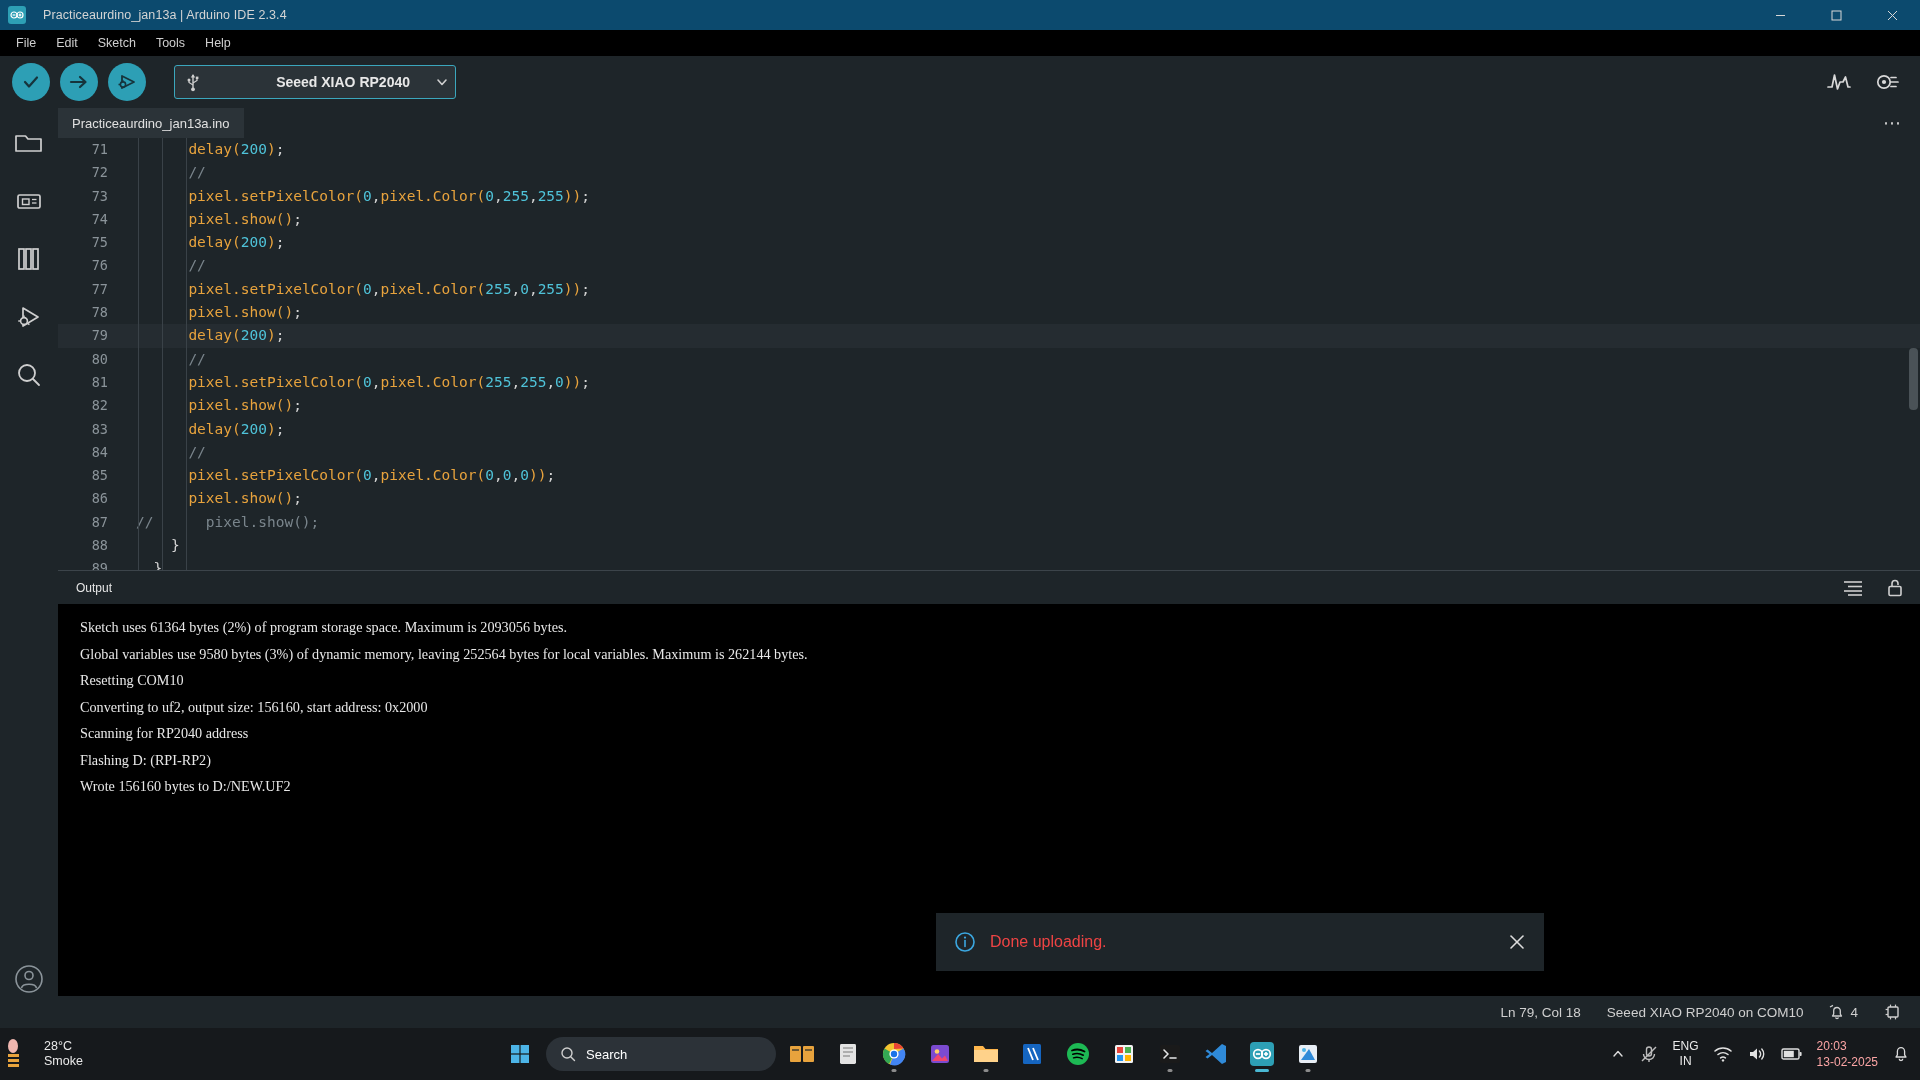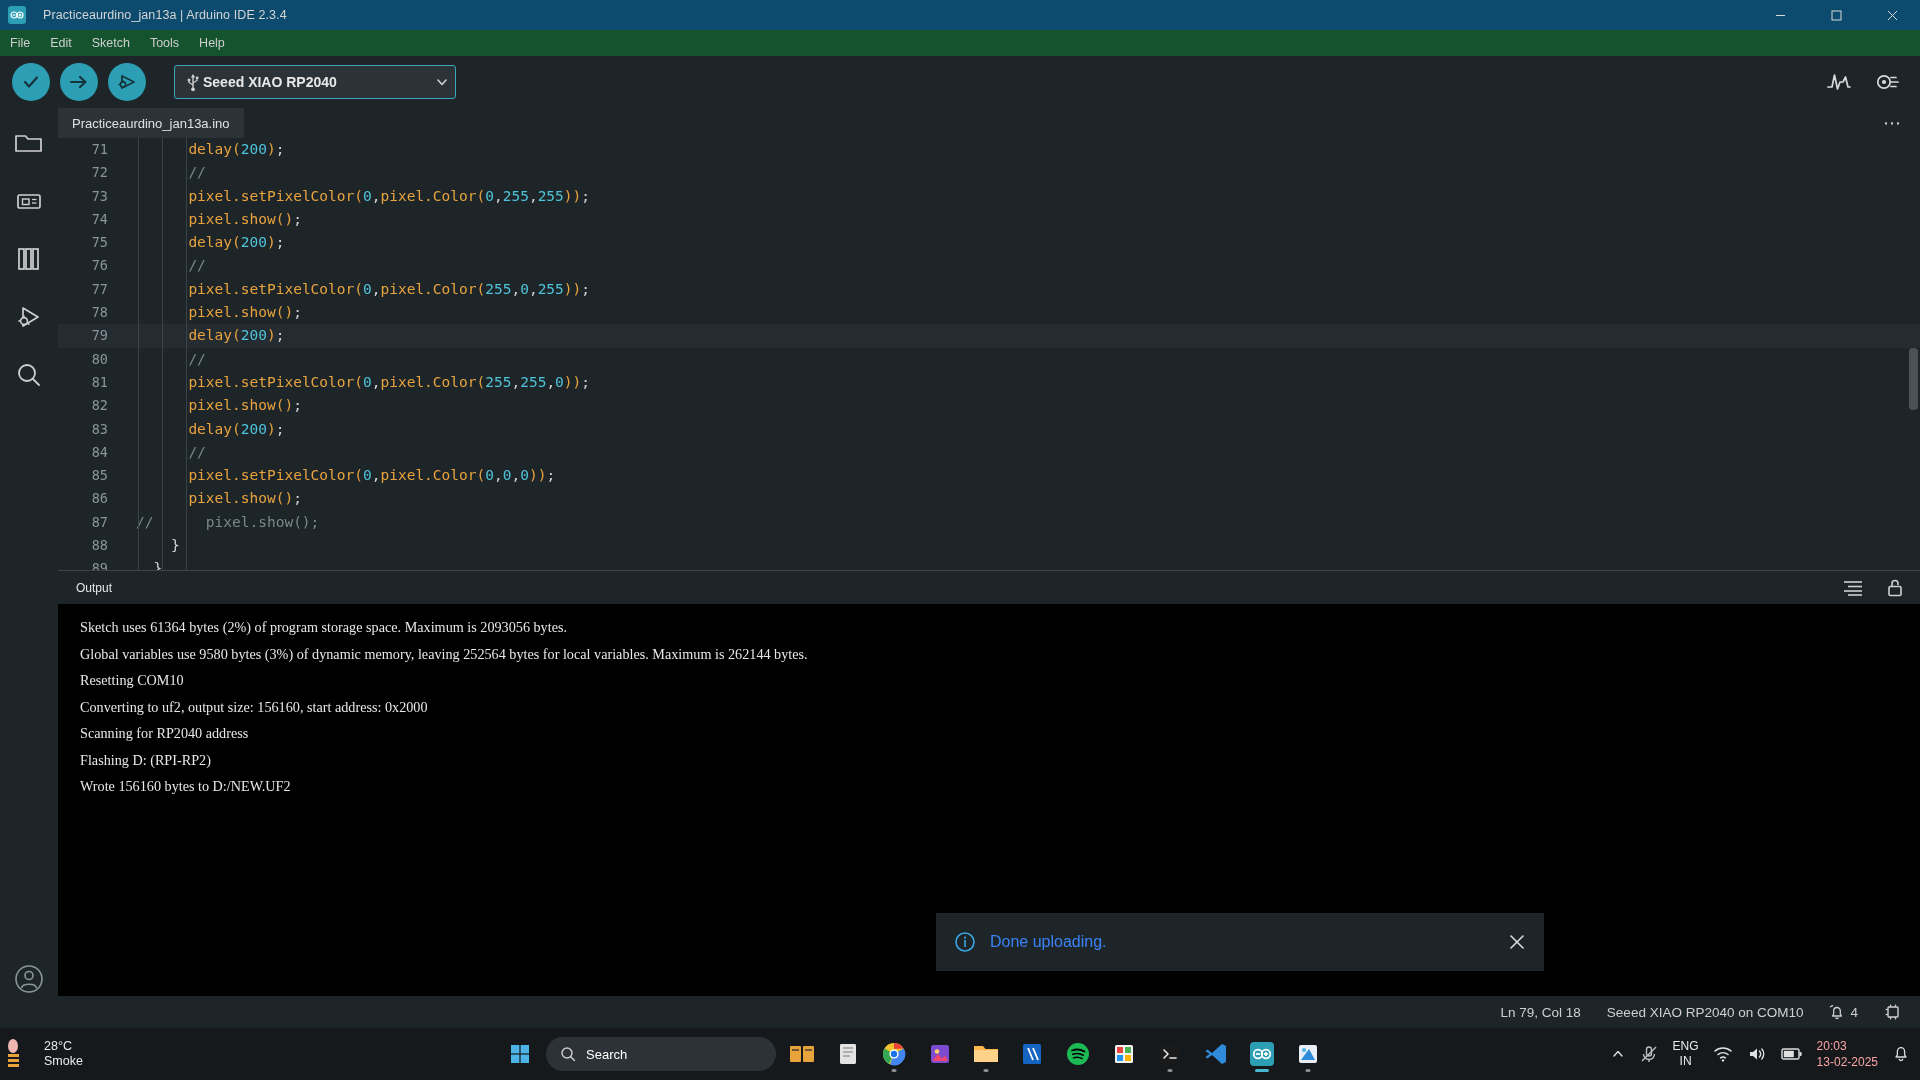--- a/index.html
+++ b/index.html
@@ -23,36 +23,36 @@
   }
   .tb-logo svg { display: block; }
   .tb-title { color: #d4d4d4; font-size: 12.5px; letter-spacing: .1px; }
   .tb-buttons { position: absolute; right: 0; top: 0; height: 30px; display: flex; }
   .tb-btn {
     width: 56px; height: 30px; display: flex; align-items: center; justify-content: center;
     color: #d8d8d8;
   }
 
   
-  .menubar { height: 26px; background: #14532d; display: flex; align-items: center; }
+  .menubar { height: 26px; background: #000000; display: flex; align-items: center; padding-left: 6px; }
   .menu-item { color: #cfcfcf; font-size: 12.5px; padding: 3px 10px; border-radius: 3px; }
 
   
   .toolbar {
     height: 52px; background: #1e2529; display: flex; align-items: center;
     padding-left: 12px; position: relative;
   }
   .tool-btn {
     width: 38px; height: 38px; border-radius: 50%; background: #2d9fb5;
     display: flex; align-items: center; justify-content: center; margin-right: 10px;
   }
   .board-select {
     margin-left: 18px; height: 34px; min-width: 282px; background: #2b3338;
     border: 1px solid #3ba7bd; border-radius: 3px; display: flex; align-items: center;
-    padding: 0 6px 0 10px; gap: 2px;
+    padding: 0 6px 0 10px; gap: 25px; text-align: right;
   }
   .board-name { color: #e8e8e8; font-size: 14px; font-weight: bold; flex: 1; }
   .toolbar-right { position: absolute; right: 16px; display: flex; align-items: center; gap: 22px; }
 
   
   .sidebar {
     position: absolute; left: 0; top: 108px; width: 58px; bottom: 56px;
     background: #1e2529; display: flex; flex-direction: column; align-items: center;
     padding-top: 6px;
   }
@@ -104,21 +104,21 @@
     font-family: "DejaVu Sans Mono", monospace; font-size: 14.2px; line-height: 26.5px;
     color: #e8e8e8; padding: 10px 0 0 22px; overflow: hidden;
   }
   .out-line { white-space: pre; font-family: Liberation Serif, serif; }
 
   
   .toast {
     position: absolute; left: 936px; top: 913px; width: 608px; height: 58px;
     background: #1e2529; display: flex; align-items: center; padding: 0 18px; gap: 14px;
   }
-  .toast-text { color: #3b82f6; font-size: 16px; flex: 1; }
+  .toast-text { color: #ef4444; font-size: 16px; flex: 1; }
 
   
   .statusbar {
     position: absolute; left: 58px; right: 0; top: 996px; height: 32px;
     background: #1e2529; display: flex; align-items: center; justify-content: flex-end;
     gap: 26px; padding-right: 18px; color: #cfcfcf; font-size: 13.5px;
   }
   .sb-badge { display: flex; align-items: center; gap: 5px; }
 
   

